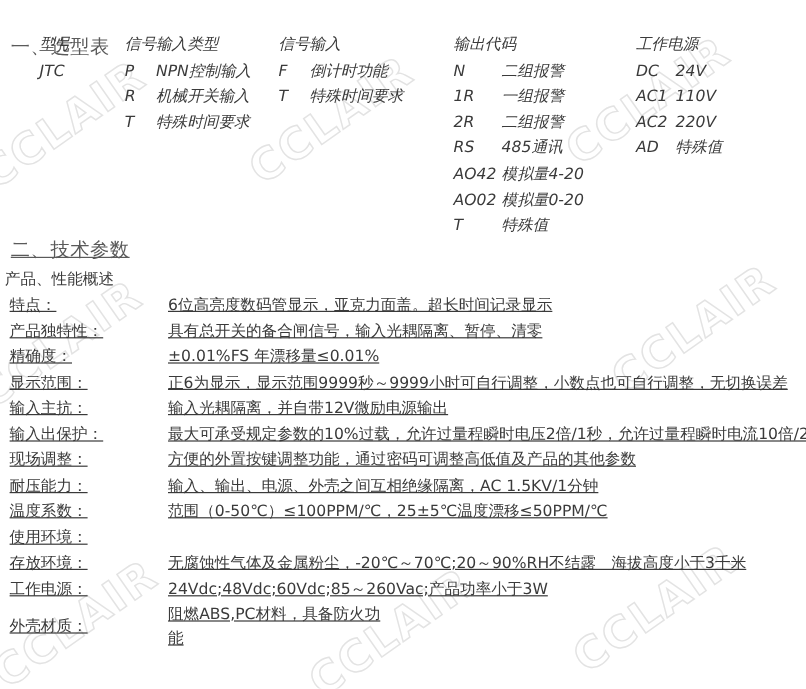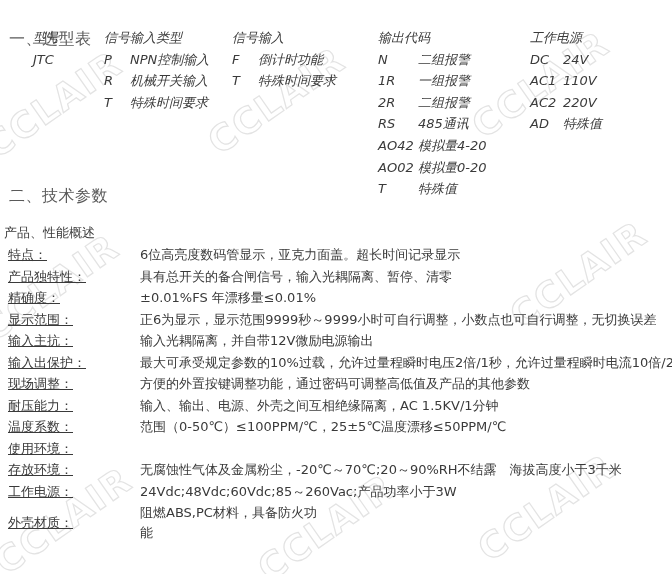--- a/index.html
+++ b/index.html
@@ -10,34 +10,34 @@
   }
   
   .wm{
     position:absolute;font-size:36px;font-weight:bold;letter-spacing:2px;
     color:#ffffff;-webkit-text-stroke:1.2px #e3e3e3;
     transform:rotate(-35deg);white-space:nowrap;z-index:0;user-select:none;
   }
   .content{position:relative;z-index:1;}
   .heading{position:absolute;font-size:16px;color:#5a5a5a;letter-spacing:0.5px;white-space:nowrap;}
   #s1-heading{left:9px;top:5px;margin-top:24px;}
-  #s2-heading{left:9px;top:186px;}
+  #s2-heading{left:9px;top:198px;text-decoration:underline;}
   .subheading{position:absolute;left:4px;top:224px;white-space:nowrap;}
   
   .tcol{position:absolute;top:27px;line-height:21.6px;white-space:nowrap;font-style:italic;}
   .tcol .th{white-space:nowrap;}
   .code{display:inline-block;}
   .w26{width:26px;}
   .w40{width:40px;}
   .w33{width:33px;}
   
   .params{position:absolute;left:8px;top:244px;width:660px;}
   .prow{display:flex;height:21.5px;line-height:21.5px;white-space:nowrap;}
   .plabel{width:132px;flex:none;text-decoration:underline;}
-  .pvalue{flex:1;}
+  .pvalue{flex:1;text-decoration:underline;}
   .shell-row{height:42px;align-items:center;}
   .shell-row .pvalue{line-height:20px;}
   sup{font-size:9px;}
 </style>
 </head>
 <body>
 
 <div class="page">
 
   <div>

